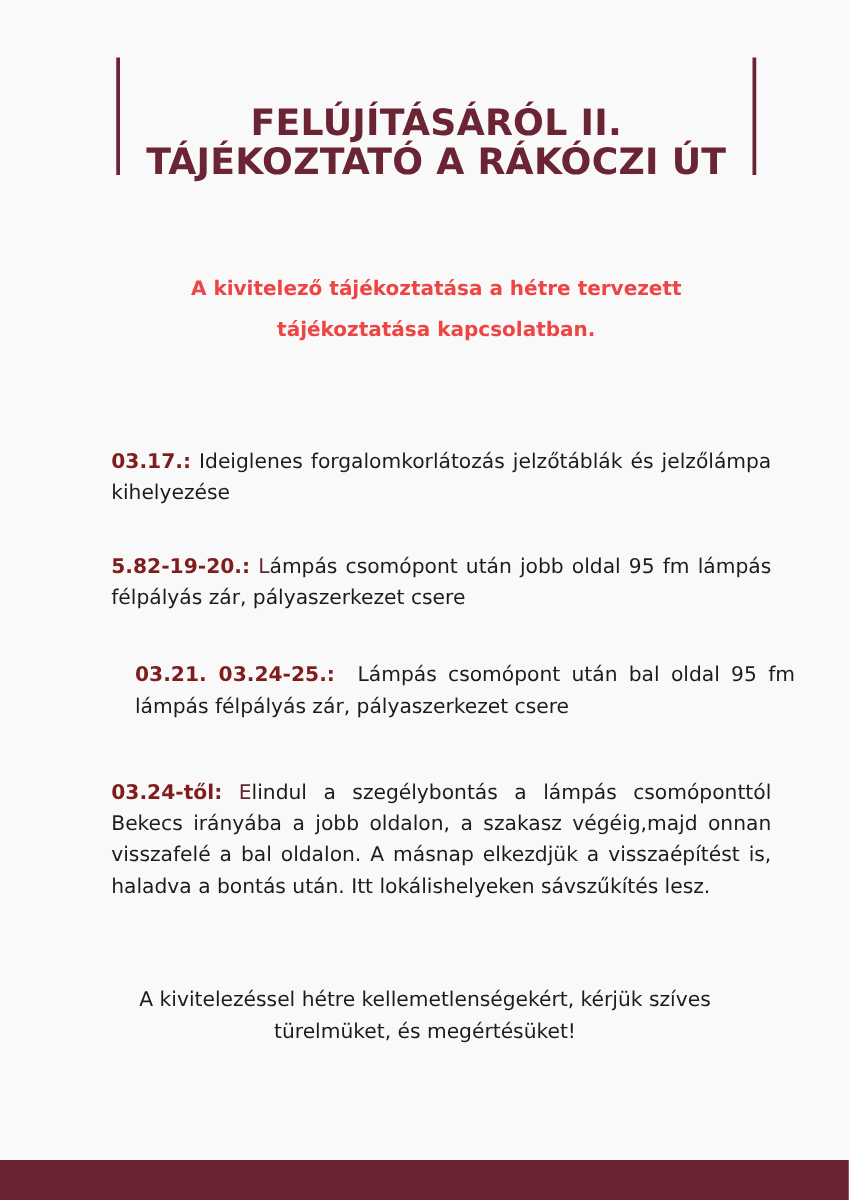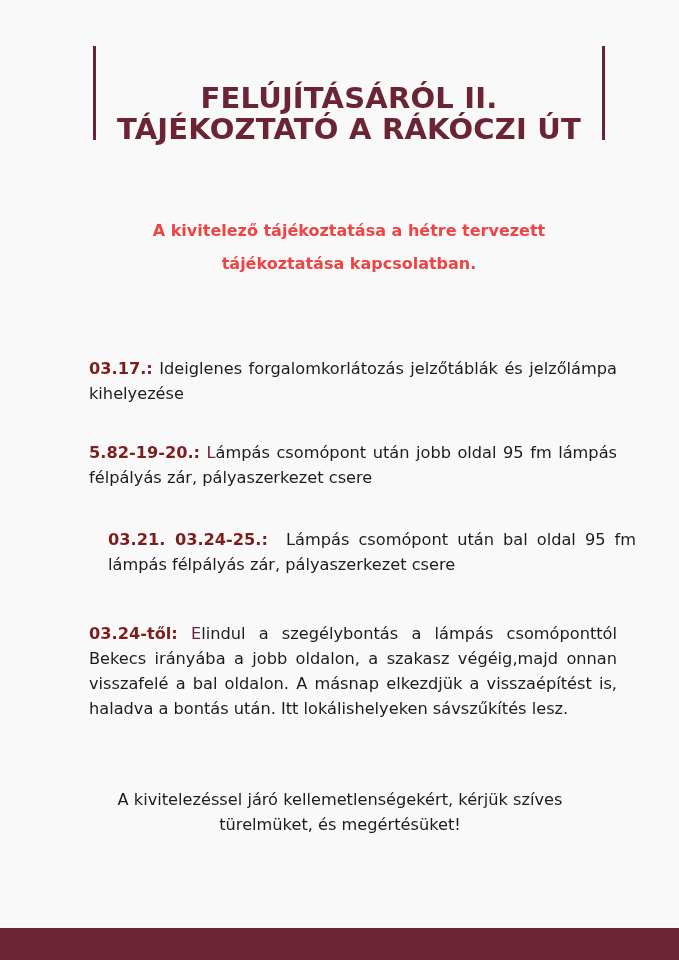--- a/index.html
+++ b/index.html
@@ -56,17 +56,17 @@
 
 <div class="item" style="top:356px;"><span class="date">03.17.:</span><span class="cap"></span><span> Ideiglenes forgalomkorlátozás jelzőtáblák és jelzőlámpa kihelyezése</span></div>
 
 <div class="item" style="top:440px;"><span class="date">5.82-19-20.:</span><span class="cap"> L</span><span>ámpás csomópont után jobb oldal 95 fm lámpás félpályás zár, pályaszerkezet csere</span></div>
 
 <div class="item" style="top:527px;margin-left:19px;"><span class="date">03.21. 03.24-25.:</span><span class="cap"></span><span style="white-space:pre-wrap;">  Lámpás csomópont után bal oldal 95 fm lámpás félpályás zár, pályaszerkezet csere</span></div>
 
 <div class="item" style="top:621px;"><span class="date">03.24-től:</span><span class="cap"> E</span><span>lindul a szegélybontás a lámpás csomóponttól Bekecs irányába a jobb oldalon, a szakasz végéig,majd onnan visszafelé a bal oldalon. A másnap elkezdjük a visszaépítést is, haladva a bontás után. Itt lokálishelyeken sávszűkítés lesz.</span></div>
 
 <div class="closing">
-  <div>A kivitelezéssel járó kellemetlenségekért, kérjük szíves</div>
+  <div>A kivitelezéssel hétre kellemetlenségekért, kérjük szíves</div>
   <div>türelmüket, és megértésüket!</div>
 </div>
 
 <div class="footer-bar"></div>
 
 </body></html>

